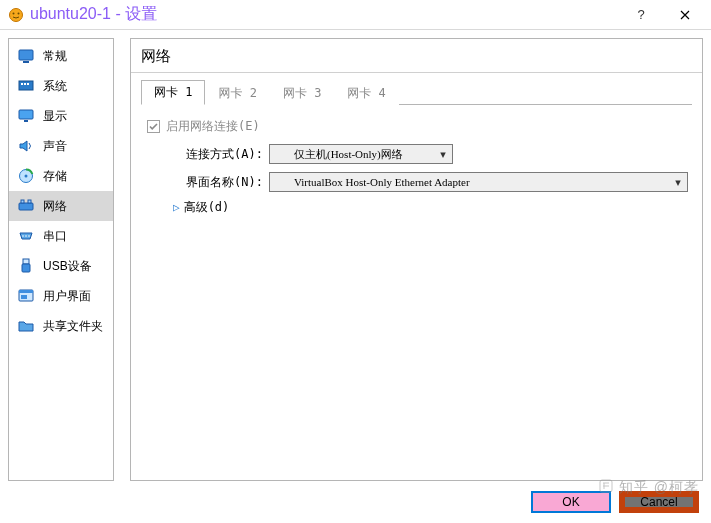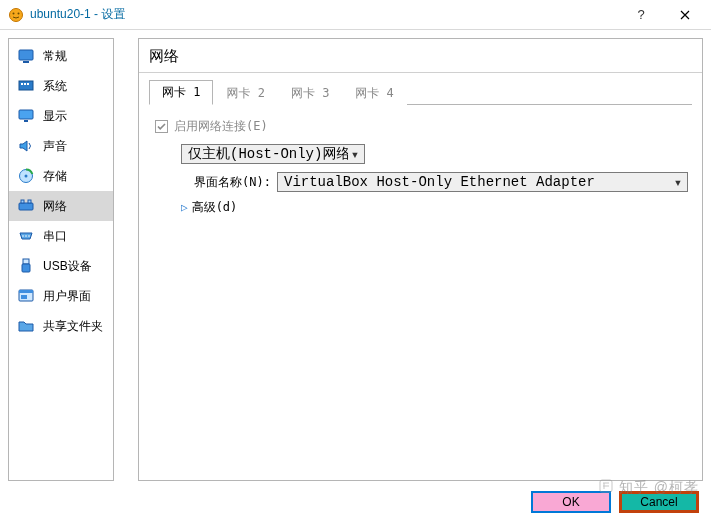--- a/index.html
+++ b/index.html
@@ -24,22 +24,22 @@
     border-bottom: 1px solid #d9d9d9;
     background: #fff;
   }
   .titlebar .app-icon {
     width: 16px; height: 16px;
     margin-right: 6px;
     display: inline-block;
   }
   .titlebar .title {
     flex: 0 0 auto;
-    font-size: 12px;
-    color: #0369a1;
+    font-size: 16px;
+    color: #8b5cf6;
   }
   .titlebar .spacer { flex: 1; }
   .winbtn {
     width: 44px; height: 28px;
     display: flex; align-items: center; justify-content: center;
     color: #333;
     font-size: 14px;
   }
   .winbtn.help { font-size: 13px; }
 
@@ -47,21 +47,21 @@
   .client {
     position: absolute;
     top: 30px; left: 0; right: 0; bottom: 0;
     padding: 8px;
     display: flex;
     flex-direction: column;
   }
   .top-area {
     flex: 1;
     display: flex;
-    gap: 24px;
+    gap: 16px;
     min-height: 0;
   }
 
   
   .sidebar {
     width: 106px;
     border: 1px solid #b5b5b5;
     background: #fff;
     display: flex;
     flex-direction: column;
@@ -161,23 +161,23 @@
   }
   .checkbox svg { width: 11px; height: 11px; }
   .checkbox-row { color: #888; display: flex; align-items: center; }
 
   .combo {
     display: flex;
     align-items: center;
     border: 1px solid #7a7a7a;
     background: #efefef;
     height: 20px;
-    padding: 0 2px 0 6px;
-    font-family: Liberation Mono, monospace;
-    font-size: 14px;
+    padding: 0 2px 0 24px;
+    font-family: Liberation Serif, serif;
+    font-size: 11px;
     color: #000;
   }
   .combo .value { flex: 1; white-space: nowrap; overflow: hidden; }
   .combo .arrow {
     width: 14px; text-align: center;
     color: #333;
   }
   .combo.small { width: 184px; }
   .combo.wide  { flex: 1; }
 
@@ -198,22 +198,22 @@
   
   .button-row {
     display: flex;
     justify-content: flex-end;
     gap: 8px;
     padding: 10px 4px 2px 0;
   }
   .btn {
     min-width: 80px;
     height: 22px;
-    border: 3px solid #c2410c;
-    background: #14b8a6;
+    border: 6px solid #c2410c;
+    background: #737373;
     display: flex;
     align-items: center;
     justify-content: center;
     font-size: 12px;
     padding: 0 14px;
   }
   .btn.default {
     border: 1px solid #0078d7;
     box-shadow: 0 0 0 1px #0078d7 inset;
     background: #f9a8d4;
@@ -385,20 +385,21 @@
           <div class="form-row checkbox-row">
             <span class="checkbox">
               <svg viewBox="0 0 11 11">
                 <path d="M2 5.5 l2.2 2.3 L9 3" stroke="#8a8a8a" stroke-width="1.6" fill="none"></path>
               </svg>
             </span>
             <span>启用网络连接(E)</span>
           </div>
 
           <div class="form-row indented">
+            <span class="lbl">连接方式(A):</span>
             <div class="combo small">
               <span class="value">仅主机(Host-Only)网络</span>
               <span class="arrow">▾</span>
             </div>
           </div>
 
           <div class="form-row indented">
             <span class="lbl">界面名称(N):</span>
             <div class="combo wide">
               <span class="value">VirtualBox Host-Only Ethernet Adapter</span>

